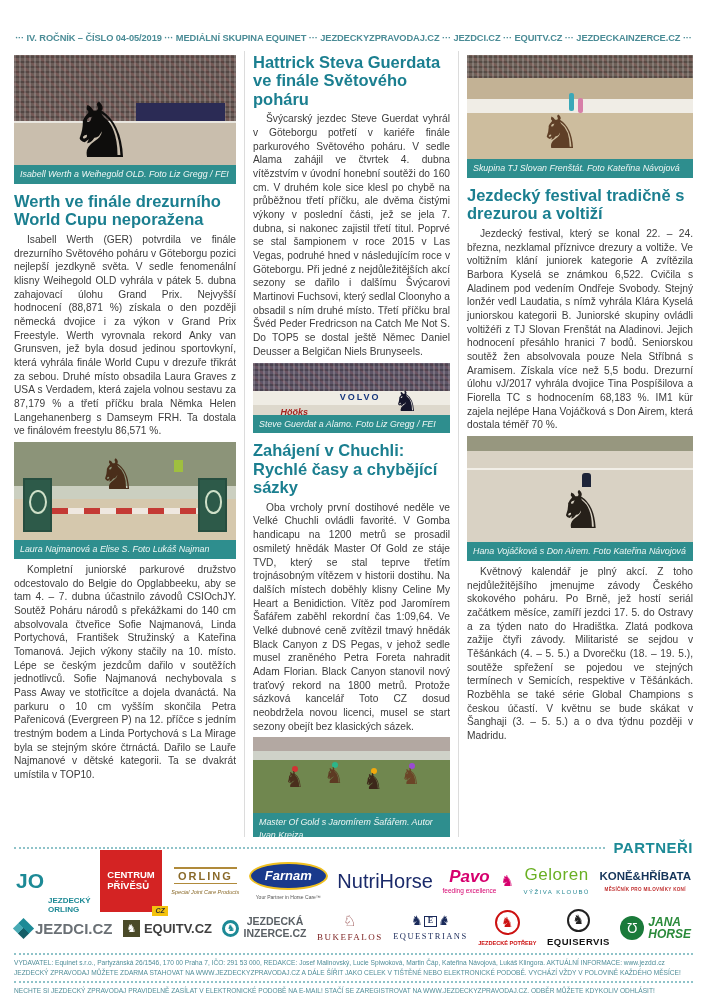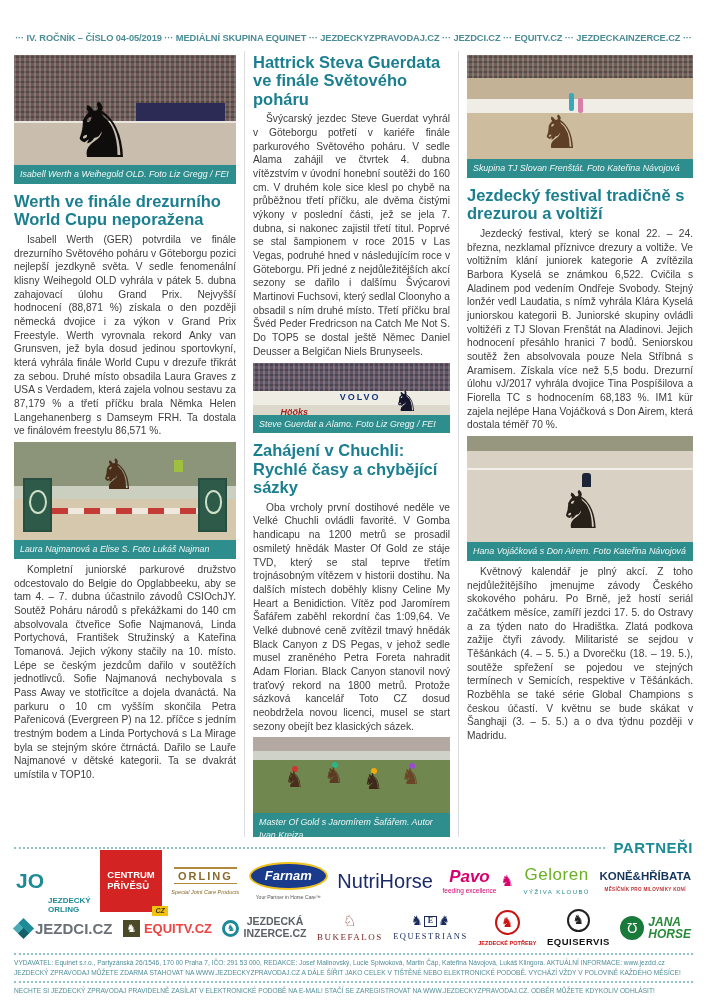--- a/index.html
+++ b/index.html
@@ -81,21 +81,21 @@
   .pavo .l1{color:#d6006e;font-weight:bold;font-style:italic;font-size:17px;}
   .pavo .sub{color:#d6006e;font-size:6.5px;}
   .pavo .horse-g{color:#d6006e;font-size:15px;}
   .geloren .l1{color:#6ab023;font-size:17px;letter-spacing:.5px;}
   .geloren .sub{color:#2a8a96;font-size:6px;letter-spacing:1.5px;}
   .koneh .l1{color:#15355a;font-weight:bold;font-size:11.5px;}
   .koneh .sub{color:#c03030;font-size:4.6px;font-weight:bold;letter-spacing:.3px;}
   .jez-d{width:15px;height:15px;background:conic-gradient(#1d8a96 0 25%,#155f68 25% 50%,#48aab4 50% 75%,#1d8a96 75%);transform:rotate(45deg);}
   .jez-t{color:#6a7075;font-weight:bold;font-size:15px;}
   .eqtv-i{width:17px;height:17px;background:#4a4a28;color:#fff;font-size:11px;display:flex;align-items:center;justify-content:center;}
-  .eqtv-t{color:#ef4444;font-weight:bold;font-size:13px;}
+  .eqtv-t{color:#404040;font-weight:bold;font-size:13px;}
   .ji-i{width:17px;height:17px;border:3px solid #1d8a96;border-radius:50%;color:#1d8a96;font-size:9px;display:flex;align-items:center;justify-content:center;box-sizing:border-box;}
   .ji-t{color:#5a6065;font-weight:bold;font-size:10.5px;text-align:center;line-height:1.1;}
   .buk{color:#7a1f1f;font-family:"Liberation Serif",serif;}
   .buk .horse-g{font-size:15px;}
   .buk .l1{font-size:9px;letter-spacing:1.5px;}
   .eqs{color:#1a2a5a;font-family:"Liberation Serif",serif;}
   .eqs .crest{display:flex;align-items:center;gap:1px;font-size:13px;}
   .eqs .shield{border:1px solid #1a2a5a;font-size:8px;padding:0 3px;font-weight:bold;}
   .eqs .flip{transform:scaleX(-1);display:inline-block;}
   .eqs .l1{font-size:8.5px;letter-spacing:1.5px;}

